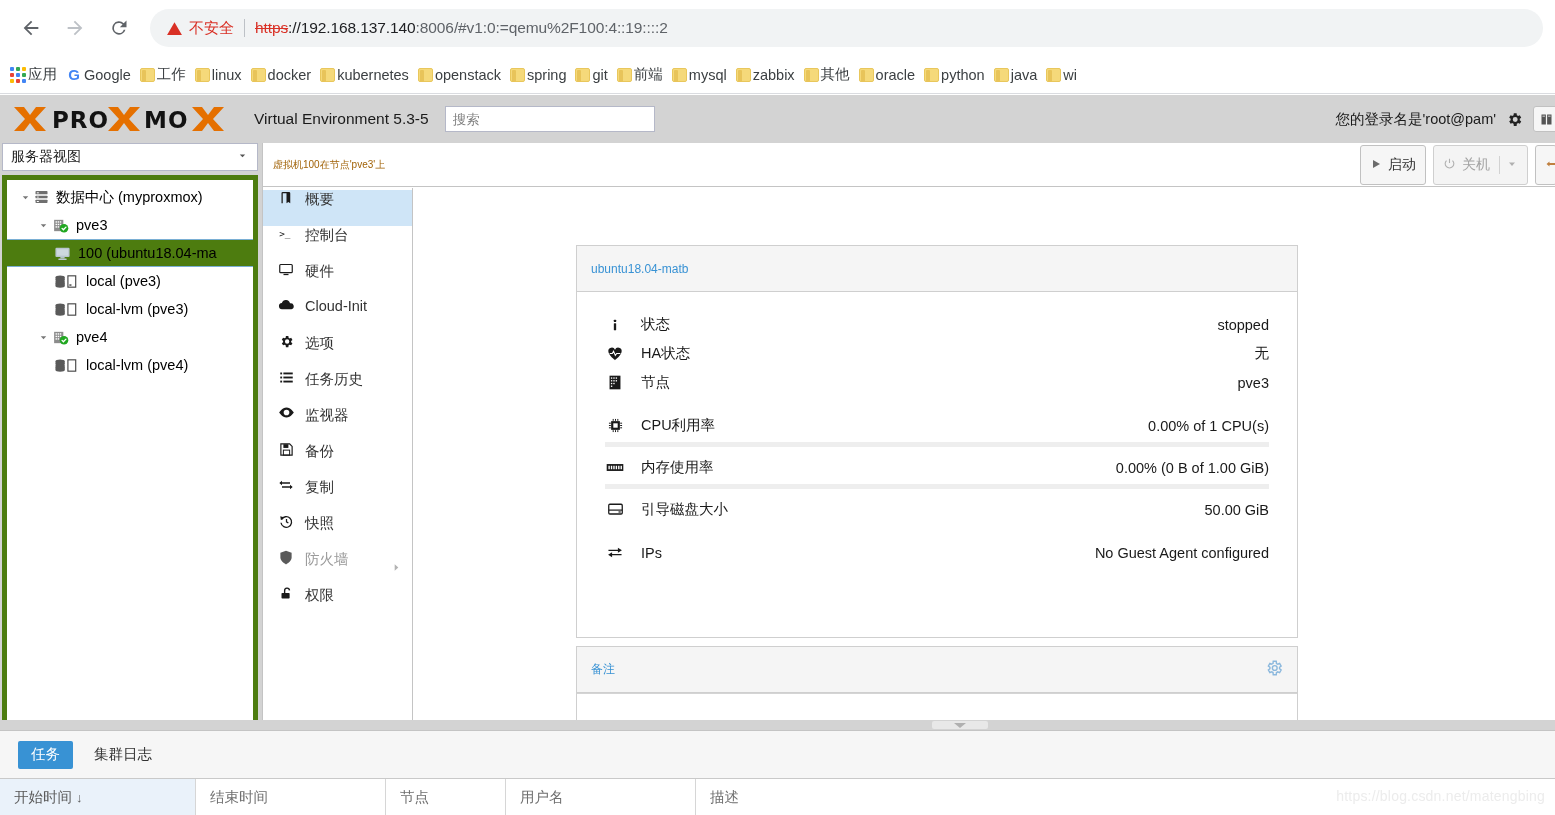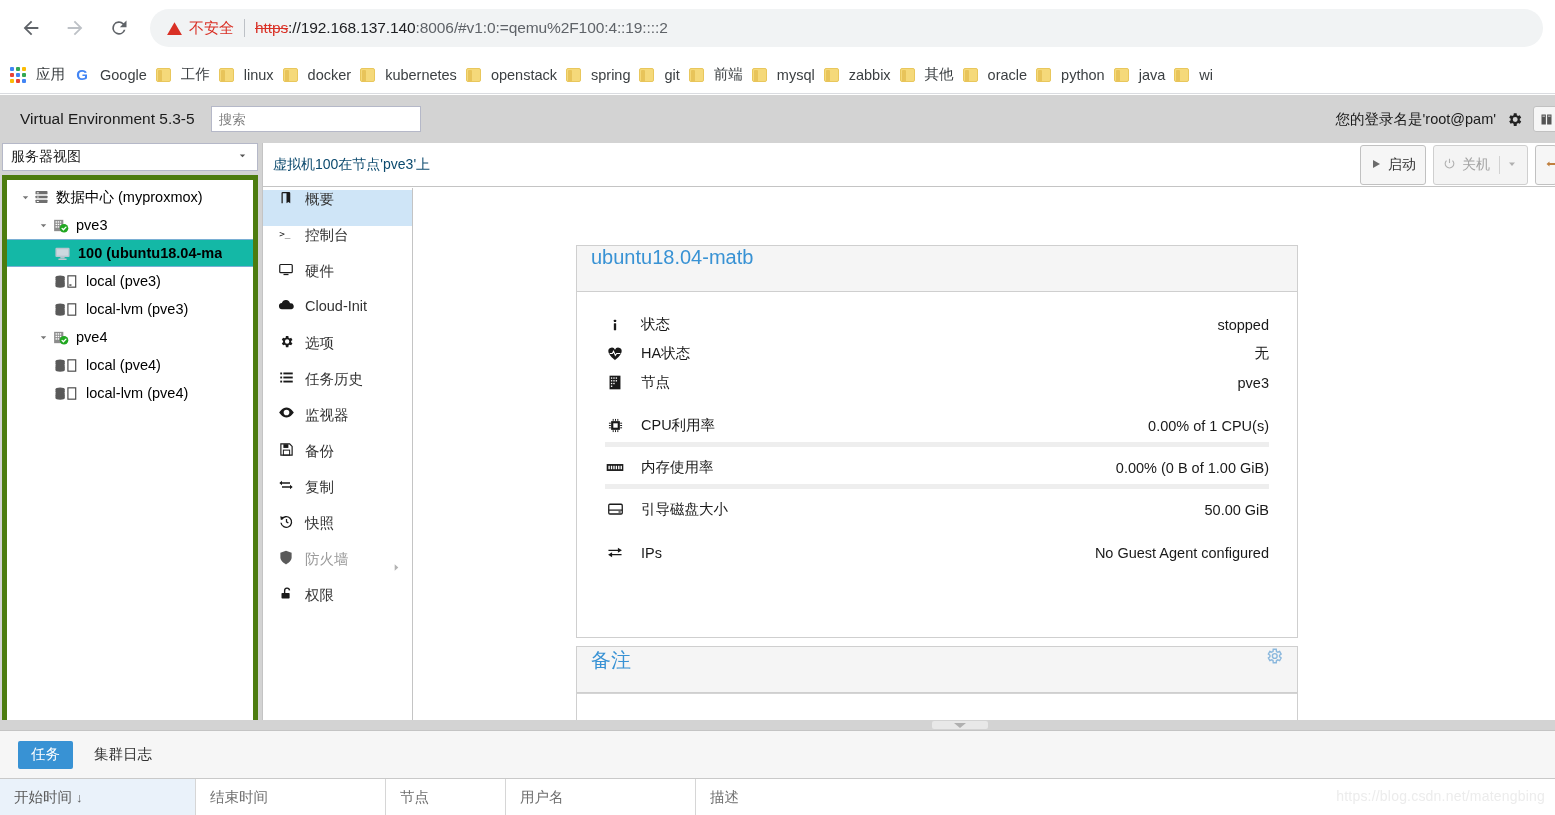--- a/index.html
+++ b/index.html
@@ -78,21 +78,21 @@
     border-bottom: 1px solid #dadce0;
   }
   .bm {
     display: flex; align-items: center;
     flex: 0 0 auto;
     margin-right: 9px;
     font-size: 14.5px;
     color: #3c4043;
     white-space: nowrap;
   }
-  .bm .lbl { margin-left: 10px; }
+  .bm .lbl { margin-left: 2px; }
   .folder-icon {
     width: 15px; height: 14px;
     background: #f5d97a;
     border-radius: 2px 2px 2px 2px;
     position: relative;
     flex: 0 0 auto;
     border: 1px solid #e9c75c;
   }
   .folder-icon::before {
     content: "";
@@ -216,25 +216,24 @@
   }
   .tree-row {
     height: 28px;
     display: flex; align-items: center;
     font-size: 14.5px;
     color: #000;
     white-space: nowrap;
     padding-right: 4px;
   }
   .tree-row.selected {
-    background: #14b8a6;
+    background: #4d7c0f;
     border-top: 1px solid #7aafd4;
     border-bottom: 1px solid #7aafd4;
     height: 28px;
-    font-weight: bold;
   }
   .tw { width: 16px; flex: 0 0 16px; display:flex; align-items:center; justify-content:center;}
   .ind-1 { padding-left: 10px; }
   .ind-2 { padding-left: 28px; }
   .ind-3 { padding-left: 46px; }
   .t-ico { margin-right: 6px; display:flex; align-items:center; flex:0 0 auto;}
   .t-lbl { overflow: hidden; }
 
   #content {
     position: absolute;
@@ -243,22 +242,22 @@
     border-left: 1px solid #c4c4c4;
   }
   #content-topbar {
     height: 44px;
     display: flex; align-items: center;
     padding: 0 10px;
     background: #ffffff;
     border-bottom: 1px solid #c4c4c4;
   }
   #vm-title {
-    font-size: 14px;
-    color: #0c4a6e;
+    font-size: 10px;
+    color: #a16207;
     white-space: nowrap;
   }
   #topbar-actions {
     margin-left: auto;
     display: flex; align-items: center;
     gap: 7px;
   }
   .pve-btn {
     height: 40px;
     background: #f6f6f6;
@@ -326,23 +325,23 @@
     left: 163px;
     width: 722px;
     border: 1px solid #cfcfcf;
     background: #ffffff;
   }
   #summary-panel { top: 57px; height: 393px; }
   .panel-head {
     height: 46px;
     background: #f5f5f5;
     border-bottom: 1px solid #cfcfcf;
-    display: flex; align-items: flex-start;
+    display: flex; align-items: center;
     padding: 0 14px;
-    font-size: 20px;
+    font-size: 12px;
     color: #3892d4;
   }
   .panel-head .gear-right { margin-left: auto; }
   #stat-list {
     padding: 18px 28px 0 28px;
   }
   .stat-row {
     display: flex; align-items: center;
     height: 29px;
     font-size: 14.5px;
@@ -550,20 +549,39 @@
         <span class="lbl">java</span>
       </div>
     <div class="bm">
         <span class="folder-icon"></span>
         <span class="lbl">wi</span>
       </div>
   </div>
 </div>
 
 <div id="pve-header">
+  <div id="pve-logo">
+    <svg width="230" height="32" viewBox="0 0 230 32">
+      <g fill="#e57000">
+        <path d="M2 4 L12 4 L18 12 L24 4 L34 4 L23 16 L34 28 L24 28 L18 20 L12 28 L2 28 L13 16 Z"></path>
+      </g>
+      <g fill="#121212" font-family="DejaVu Sans" font-size="23" font-weight="bold" letter-spacing="1">
+        <text x="40" y="25">PRO</text>
+      </g>
+      <g fill="#e57000">
+        <path d="M96 4 L106 4 L112 12 L118 4 L128 4 L117 16 L128 28 L118 28 L112 20 L106 28 L96 28 L107 16 Z"></path>
+      </g>
+      <g fill="#121212" font-family="DejaVu Sans" font-size="23" font-weight="bold" letter-spacing="1">
+        <text x="132" y="25">MO</text>
+      </g>
+      <g fill="#e57000">
+        <path d="M180 4 L190 4 L196 12 L202 4 L212 4 L201 16 L212 28 L202 28 L196 20 L190 28 L180 28 L191 16 Z"></path>
+      </g>
+    </svg>
+  </div>
   <div id="pve-version">Virtual Environment 5.3-5</div>
   <input id="pve-search" type="text" placeholder="搜索" style="">
 
   <div id="pve-header-right">
     <span id="login-name">您的登录名是'root@pam'</span>
     <span class="gear-btn">
       <svg width="17" height="17" viewBox="0 0 24 24">
           <path fill="#222" d="M19.4 13a7.6 7.6 0 0 0 0-2l2.1-1.6-2-3.4-2.5 1a7.6 7.6 0 0 0-1.7-1L15 3H11l-.3 2.9a7.6 7.6 0 0 0-1.7 1l-2.5-1-2 3.4L6.6 11a7.6 7.6 0 0 0 0 2l-2.1 1.6 2 3.4 2.5-1a7.6 7.6 0 0 0 1.7 1L11 21h4l.3-2.9a7.6 7.6 0 0 0 1.7-1l2.5 1 2-3.4L19.4 13zM13 15.5A3.5 3.5 0 1 1 16.5 12 3.5 3.5 0 0 1 13 15.5z"></path>
         </svg>
     </span>
@@ -703,37 +721,20 @@
                 <rect x="5" y="13" width="2" height="2"></rect>
                 <rect x="8" y="13" width="2" height="2"></rect>
               </g>
               <circle cx="17" cy="16" r="6" fill="#21a821"></circle>
               <path d="M14.2 16.1l1.9 2 3.6-3.8" stroke="#fff" stroke-width="1.9" fill="none" stroke-linecap="round"></path>
             </svg>
         </span>
         <span class="t-lbl">pve4</span>
       </div>
 
-      <div class="tree-row ind-3">
-        <span class="t-ico">
-          <svg width="27" height="17" viewBox="0 0 34 24">
-              <g fill="#5a5a5a">
-                <ellipse cx="8" cy="6" rx="6.5" ry="2.4"></ellipse>
-                <rect x="1.5" y="6" width="13" height="4"></rect>
-                <ellipse cx="8" cy="10" rx="6.5" ry="2.4"></ellipse>
-                <rect x="1.5" y="11" width="13" height="4"></rect>
-                <ellipse cx="8" cy="15" rx="6.5" ry="2.4"></ellipse>
-                <rect x="1.5" y="15" width="13" height="3.5"></rect>
-                <ellipse cx="8" cy="18.5" rx="6.5" ry="2.4"></ellipse>
-              </g>
-              <rect x="19" y="4" width="11" height="16" fill="none" stroke="#444" stroke-width="1.6"></rect>
-            </svg>
-        </span>
-        <span class="t-lbl">local (pve4)</span>
-      </div>
 
       <div class="tree-row ind-3">
         <span class="t-ico">
           <svg width="27" height="17" viewBox="0 0 34 24">
               <g fill="#5a5a5a">
                 <ellipse cx="8" cy="6" rx="6.5" ry="2.4"></ellipse>
                 <rect x="1.5" y="6" width="13" height="4"></rect>
                 <ellipse cx="8" cy="10" rx="6.5" ry="2.4"></ellipse>
                 <rect x="1.5" y="11" width="13" height="4"></rect>
                 <ellipse cx="8" cy="15" rx="6.5" ry="2.4"></ellipse>

